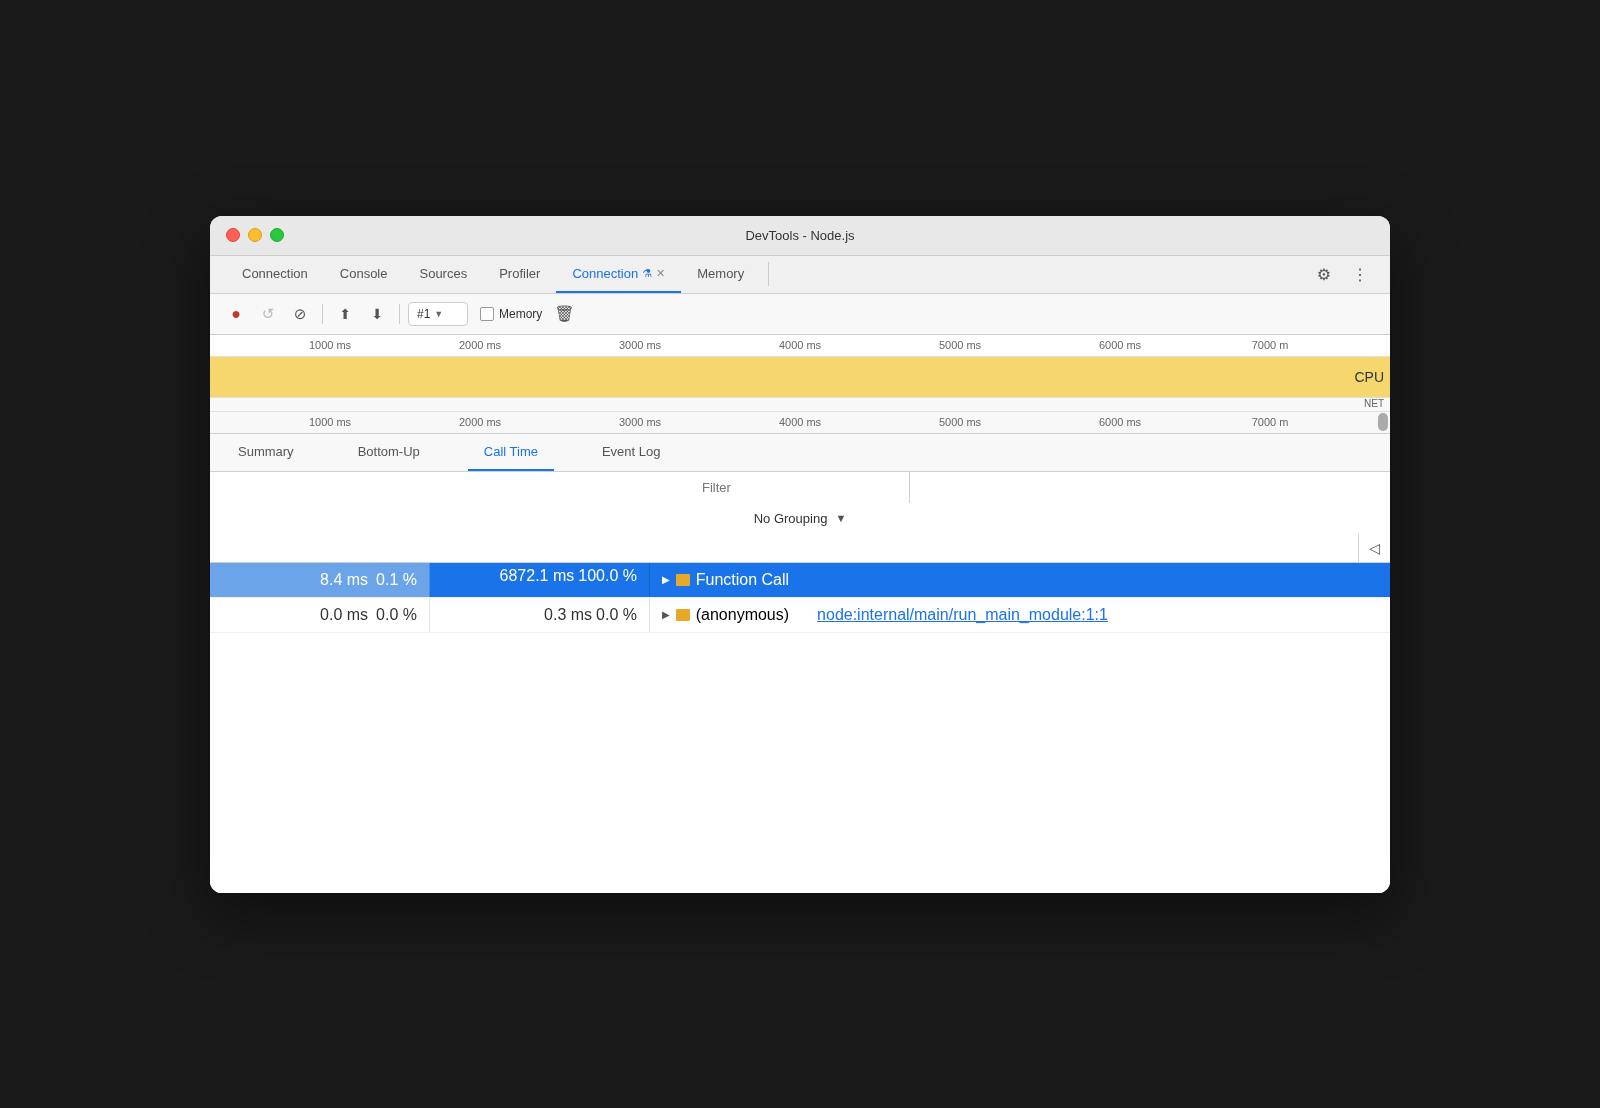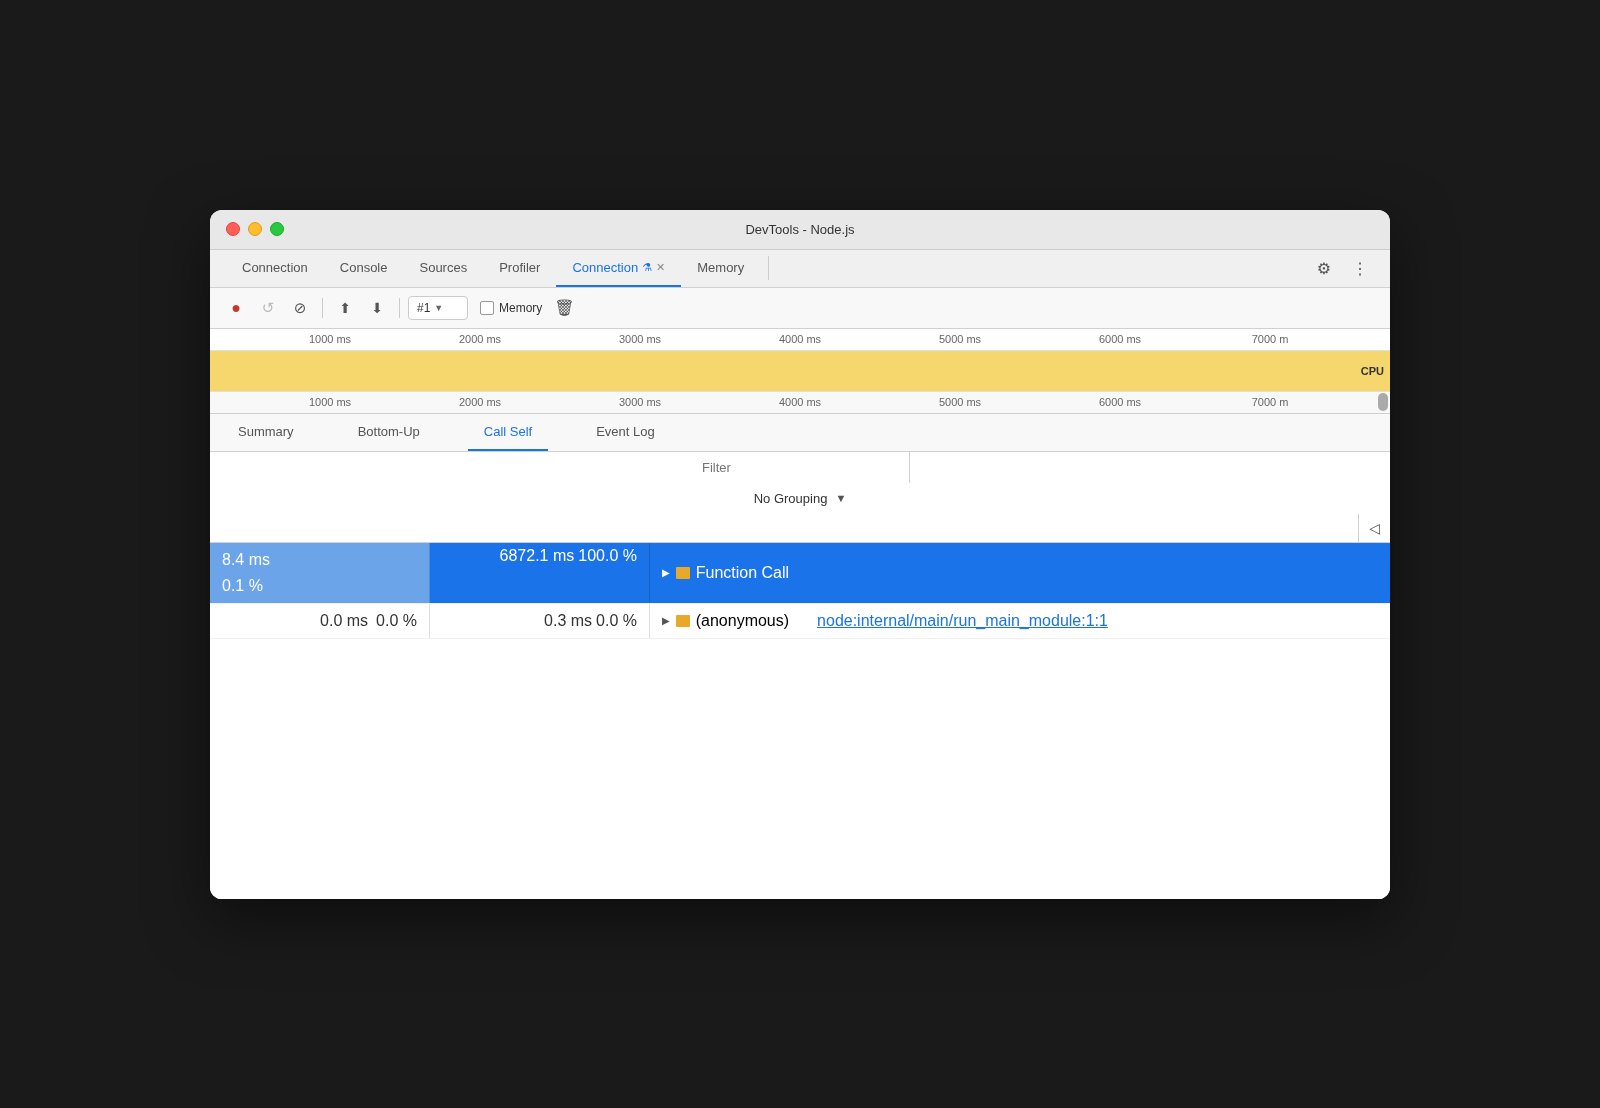--- a/index.html
+++ b/index.html
@@ -172,23 +172,23 @@
       height: 40px;
       background: #f5d76e;
       position: relative;
       margin: 0;
     }
     .cpu-label {
       position: absolute;
       right: 6px;
       top: 50%;
       transform: translateY(-50%);
-      font-size: 11px;
-      color: #333;
-      font-weight: 700;
+      font-size: 14px;
+      color: #333;
+      font-weight: 400;
     }
     .net-bar-area {
       height: 14px;
       background: #f8f8f8;
       border-top: 1px solid #e0e0e0;
       position: relative;
     }
     .net-label {
       position: absolute;
       right: 6px;
@@ -346,21 +346,20 @@
     }
     .selected-self-bar {
       background: #6ba4e8;
       padding: 8px 12px;
       border-right: 1px solid #4a90d9;
       width: 220px;
       min-width: 220px;
       display: flex;
       justify-content: flex-end;
       gap: 8px;
-      flex-direction: column;
     }
     .selected-total-bar {
       background: #1a73e8;
       padding: 4px 12px;
       border-right: 1px solid #1565c0;
       width: 220px;
       min-width: 220px;
       display: flex;
       justify-content: flex-end;
       gap: 4px;
@@ -428,41 +427,44 @@
       <span class="ruler-tick" style="left: 590px;">4000 ms</span>
       <span class="ruler-tick" style="left: 750px;">5000 ms</span>
       <span class="ruler-tick" style="left: 910px;">6000 ms</span>
       <span class="ruler-tick" style="left: 1060px;">7000 m</span>
     </div>
 
     <div class="cpu-bar-area">
       <span class="cpu-label">CPU</span>
     </div>
 
+    <div class="net-bar-area">
+      <span class="net-label">NET</span>
+    </div>
 
     <div class="timeline-ruler2" style="padding-left:16px;">
       <span class="ruler-tick" style="left: 120px;">1000 ms</span>
       <span class="ruler-tick" style="left: 270px;">2000 ms</span>
       <span class="ruler-tick" style="left: 430px;">3000 ms</span>
       <span class="ruler-tick" style="left: 590px;">4000 ms</span>
       <span class="ruler-tick" style="left: 750px;">5000 ms</span>
       <span class="ruler-tick" style="left: 910px;">6000 ms</span>
       <span class="ruler-tick" style="left: 1060px;">7000 m</span>
       <div class="scrollbar-thumb" style="right:0;">
         <div class="scrollbar-handle"></div>
       </div>
     </div>
   </div>
 
   <div class="bottom-panel">
 
     <div class="tabs-bar">
       <div class="tab-item">Summary</div>
       <div class="tab-item">Bottom-Up</div>
-      <div class="tab-item active">Call Self</div>
+      <div class="tab-item active">Call Time</div>
       <div class="tab-item">Event Log</div>
     </div>
 
     <div class="filter-grouping-bar">
       <input class="filter-input" type="text" placeholder="Filter" style="">
       <div class="grouping-select">
         <span>No Grouping</span>
         <span style="font-size:11px;color:#555;">▼</span>
       </div>
       <div class="collapse-btn">◁</div>

